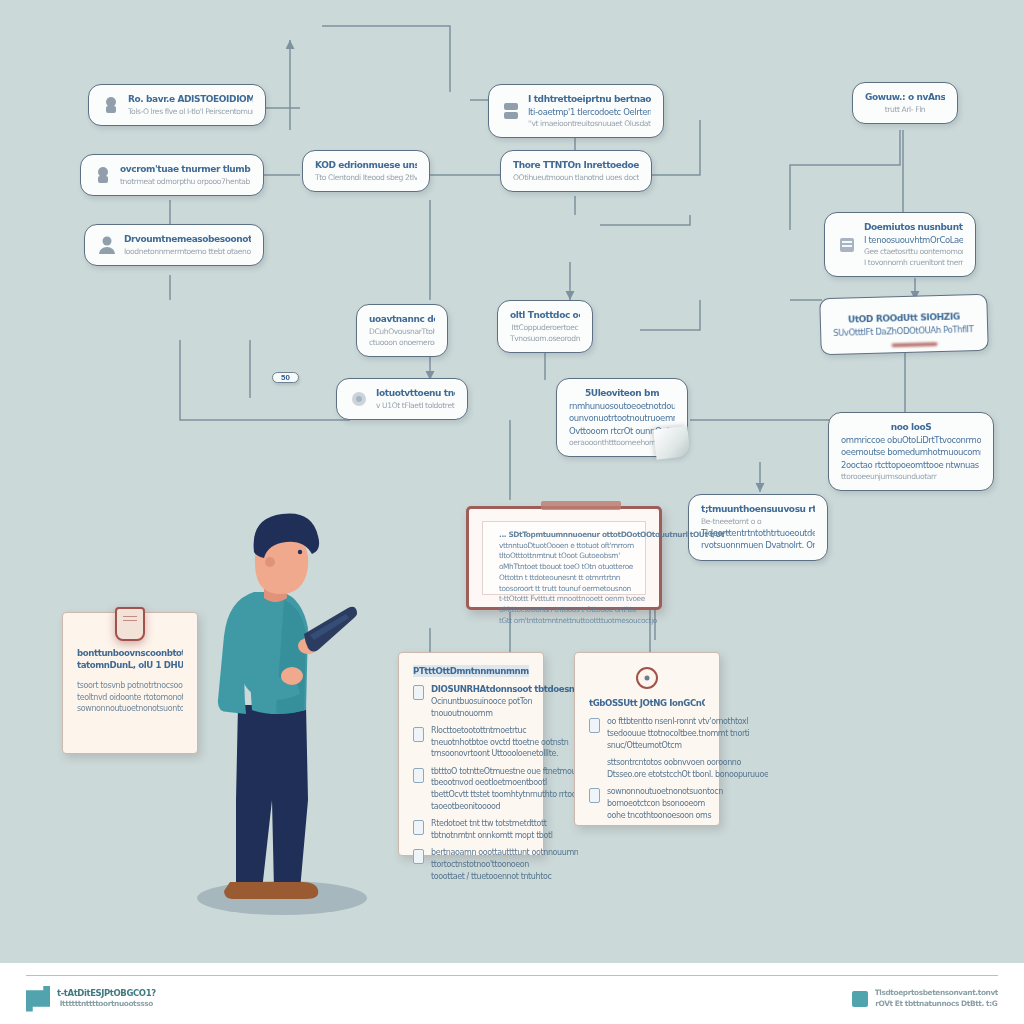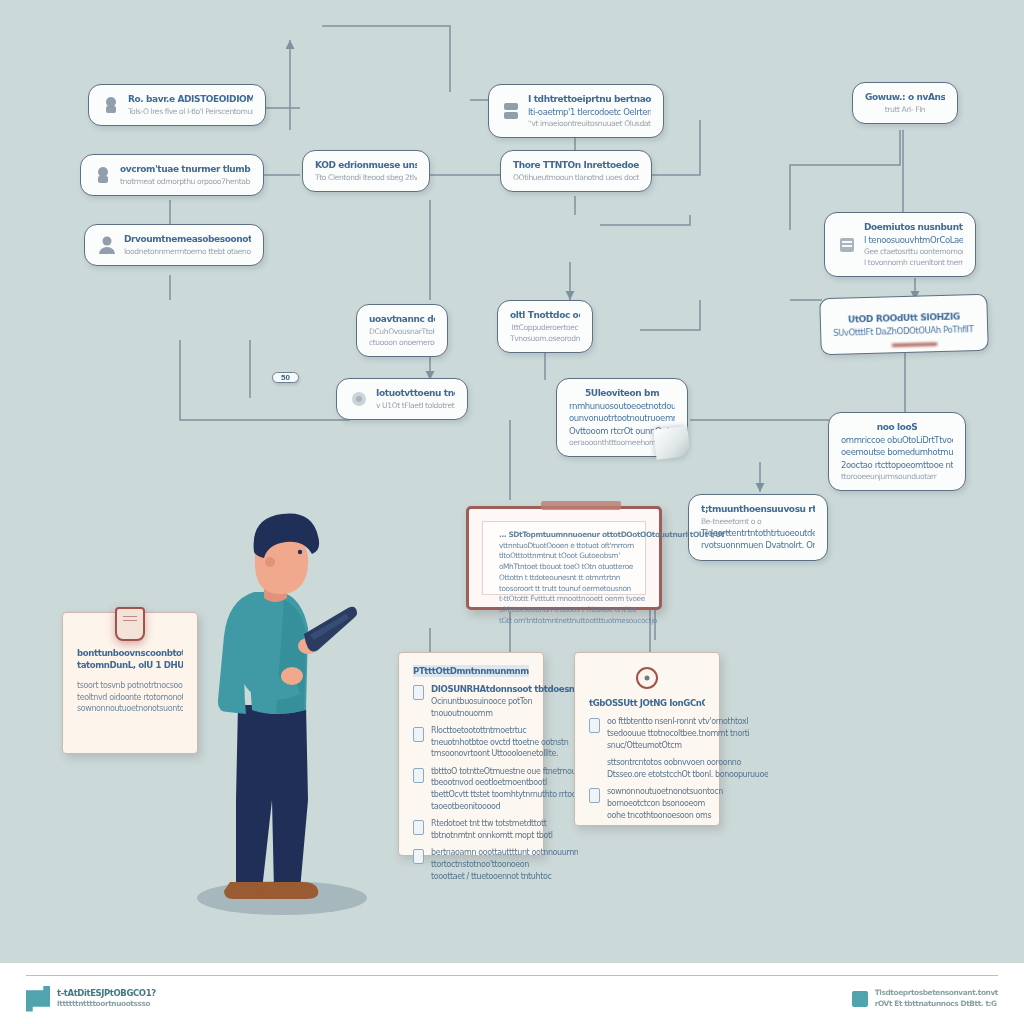--- a/index.html
+++ b/index.html
@@ -227,21 +227,21 @@
     padding: 0 26px;
   }
   #footer .rule {
     position: absolute;
     left: 26px; right: 26px; top: 12px;
     height: 1px;
     background: #9fb3b8;
     opacity: .8;
   }
   .fbrand { display: flex; align-items: center; gap: 7px; margin-top: 10px; }
-  .fbrand .fbtxt span { display: block; }
+  .fbrand .fbtxt span { display: block; text-align: center; }
   .fbrand .scr { font-size: 8.5px; color: #2f6f78; font-weight: bold; }
   .fbrand .scr.sub { font-weight: bold; color: #6d8a90; font-size: 7.4px; }
   .flogo {
     width: 24px; height: 26px;
     background: #3f9aa6;
     filter: blur(0.4px);
     opacity: .9;
     clip-path: polygon(0 18%, 72% 18%, 72% 0, 100% 0, 100% 82%, 28% 82%, 28% 100%, 0 100%);
   }
   .fmark {
@@ -434,21 +434,21 @@
     <span class="ntext">
       <span class="scr head ctr">5Uleoviteon bm</span>
       <span class="scr">rnmhunuosoutoeoetnotdouocretotfoenn</span>
       <span class="scr">ounvonuotrtootnoutruoemrtoorsarthuO</span>
       <span class="scr">Ovttooom rtcrOt  ounnO rtuemoF;  tHe</span>
       <span class="scr sub">oeraooonthtttoomeehomtnumtoocrop</span>
     </span>
     <span class="curl"></span>
   </div>
 
-  <div class="node" style="left:828px; top:412px; width:138px;">
+  <div class="node" style="left:828px; top:412px; width:166px;">
     <span class="ntext">
       <span class="scr head ctr">noo  looS</span>
       <span class="scr">ommriccoe  obuOtoLiDrtTtvoconrmoorom</span>
       <span class="scr">oeemoutse bomedumhotmuoucomme</span>
       <span class="scr">2ooctao  rtcttopoeomttooe  ntwnuas</span>
       <span class="scr sub">ttorooeeunjurmsounduotarr</span>
     </span>
   </div>
 
   <div class="node" style="left:688px; top:494px; width:140px;">

